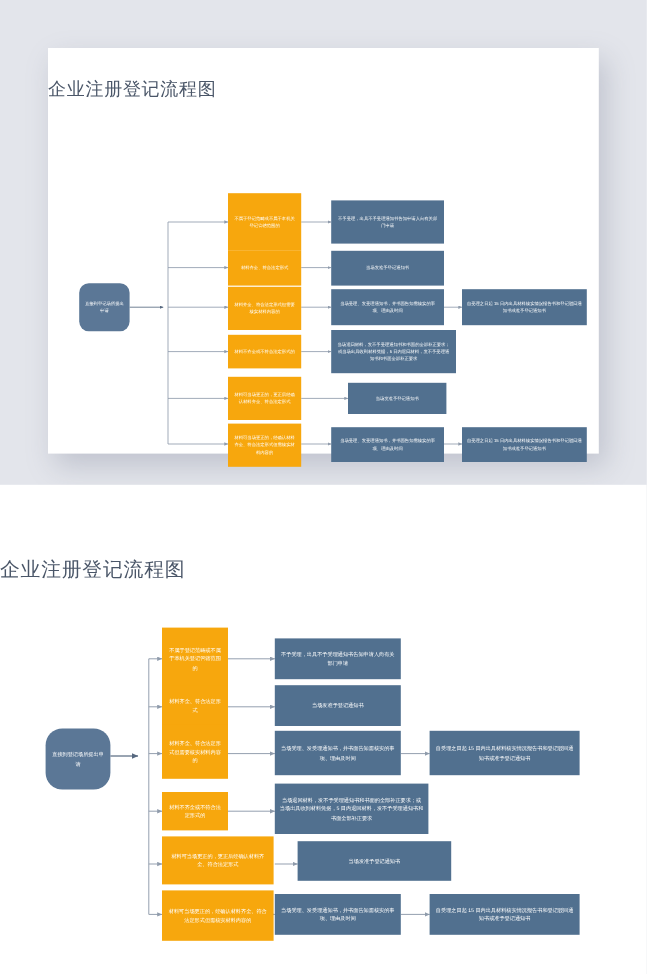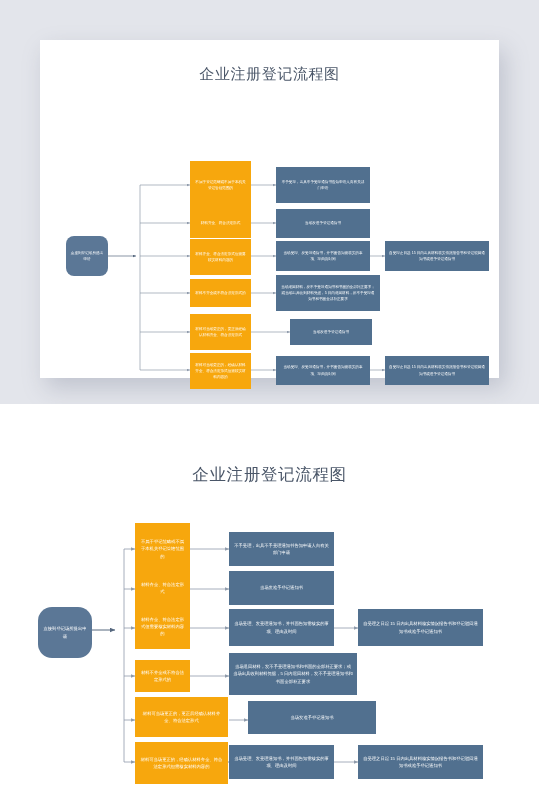--- a/index.html
+++ b/index.html
@@ -23,21 +23,21 @@
   }
   #full-card{
     left:0;top:404px;width:539px;height:408px;
     box-shadow:none;
   }
 
   
   .chart-title{
     position:absolute;
     width:100%;
-    text-align:center;
+    text-align:left;
     color:#4a5668;
     font-weight:400;
     letter-spacing:.04em;
     white-space:nowrap;
   }
 
   
   .flow{position:absolute;left:0;top:0;width:100%;height:100%;}
   .flow svg{position:absolute;left:0;top:0;overflow:visible;}
 

